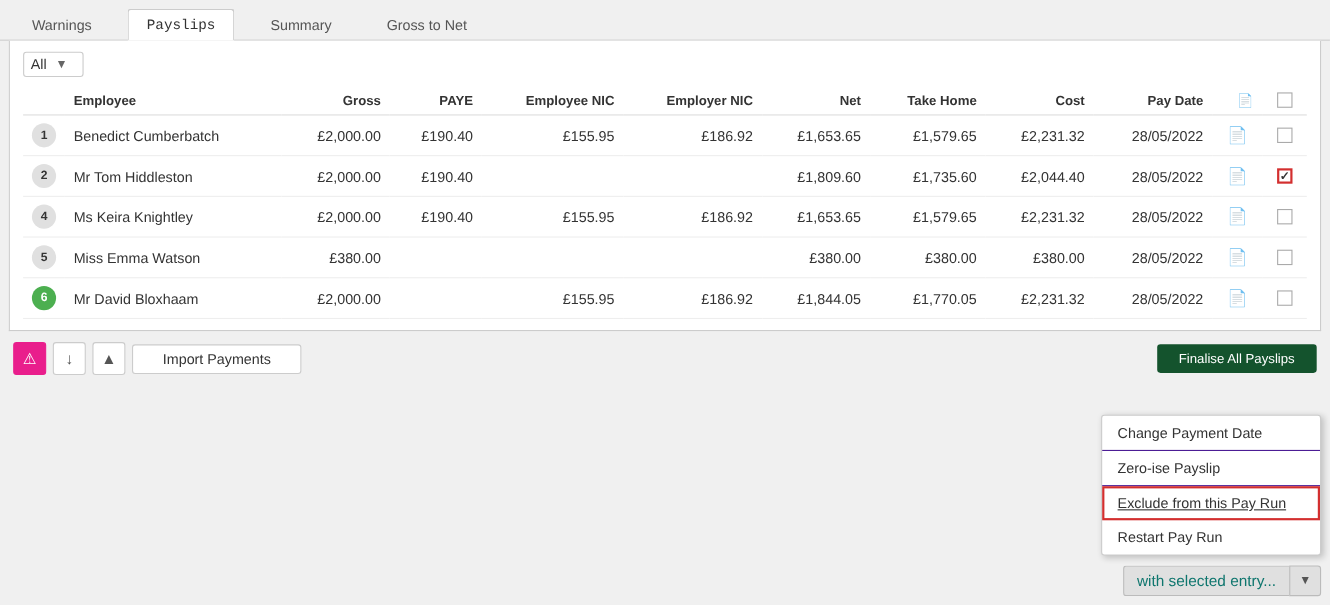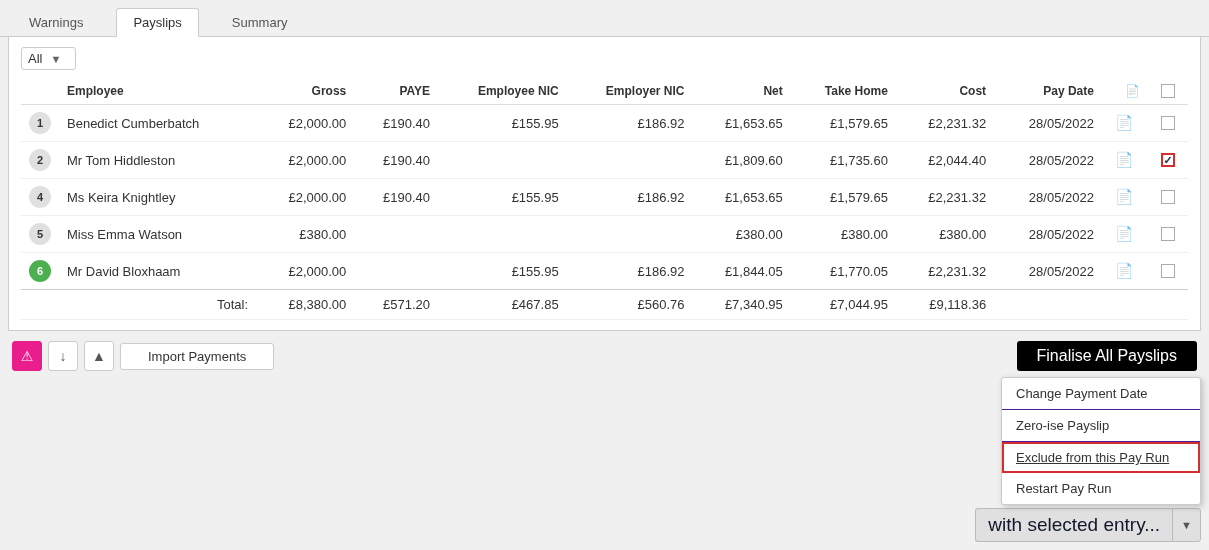--- a/index.html
+++ b/index.html
@@ -37,20 +37,21 @@
       background: transparent;
     }
     .tab.active {
       background: #fff;
       border-color: #ccc;
       border-bottom: 1px solid #fff;
       color: #333;
       font-weight: normal;
       margin-bottom: -1px;
       z-index: 1;
+      font-family: Liberation Mono, monospace;
     }
     
     .content-area {
       background: #fff;
       margin: 0 8px;
       border: 1px solid #ccc;
       border-top: none;
       padding: 10px 12px;
     }
     
@@ -184,26 +185,26 @@
     .btn-import {
       border: 1px solid #ccc;
       background: #fff;
       border-radius: 3px;
       padding: 5px 27px;
       font-size: 13px;
       cursor: pointer;
       color: #333;
     }
     .btn-finalise {
-      background: #000000;
+      background: #14532d;
       color: #fff;
       border: none;
       border-radius: 3px;
       padding: 6px 20px;
-      font-size: 16px;
+      font-size: 12px;
       cursor: pointer;
       margin-left: auto;
     }
     
     .context-menu {
       position: absolute;
       right: 8px;
       bottom: 45px;
       background: #fff;
       border: 1px solid #ccc;
@@ -234,23 +235,23 @@
       bottom: 8px;
       display: flex;
       align-items: stretch;
     }
     .btn-selected-main {
       background: #e0e0e0;
       border: 1px solid #bbb;
       border-right: none;
       border-radius: 3px 0 0 3px;
       padding: 5px 12px;
-      font-size: 19px;
-      cursor: pointer;
-      color: #0f172a;
+      font-size: 14px;
+      cursor: pointer;
+      color: #0f766e;
     }
     .btn-selected-arrow {
       background: #e0e0e0;
       border: 1px solid #bbb;
       border-radius: 0 3px 3px 0;
       padding: 5px 8px;
       cursor: pointer;
       color: #555;
       font-size: 11px;
       display: flex;
@@ -266,20 +267,21 @@
   </style>
 </head>
 <body>
 
 <div class="main-container">
 
   <div class="tabs">
     <div class="tab">Warnings</div>
     <div class="tab active">Payslips</div>
     <div class="tab">Summary</div>
+    <div class="tab">Gross to Net</div>
   </div>
 
   <div class="content-area">
 
     <div class="filter-row">
       <div class="filter-select">
         <span>All</span>
         <span class="chevron">▼</span>
       </div>
     </div>
@@ -415,34 +417,20 @@
           <td style="text-align:center">
             <span class="pdf-icon icon-doc">📄</span>
           </td>
           <td>
             <div class="checkbox-cell">
               <div class="cb"></div>
             </div>
           </td>
         </tr>
 
-        <tr class="total-row">
-          <td></td>
-          <td class="left" style="text-align:right; padding-right:8px;">Total:</td>
-          <td>£8,380.00</td>
-          <td>£571.20</td>
-          <td>£467.85</td>
-          <td>£560.76</td>
-          <td>£7,340.95</td>
-          <td>£7,044.95</td>
-          <td>£9,118.36</td>
-          <td></td>
-          <td></td>
-          <td></td>
-        </tr>
       </tbody>
     </table>
   </div>
 
   <div class="bottom-bar">
     <div class="btn-icon pink">⚠</div>
     <div class="btn-icon">↓</div>
     <div class="btn-icon">▲</div>
     <button class="btn-import">Import Payments</button>
     <button class="btn-finalise">Finalise All Payslips</button>

